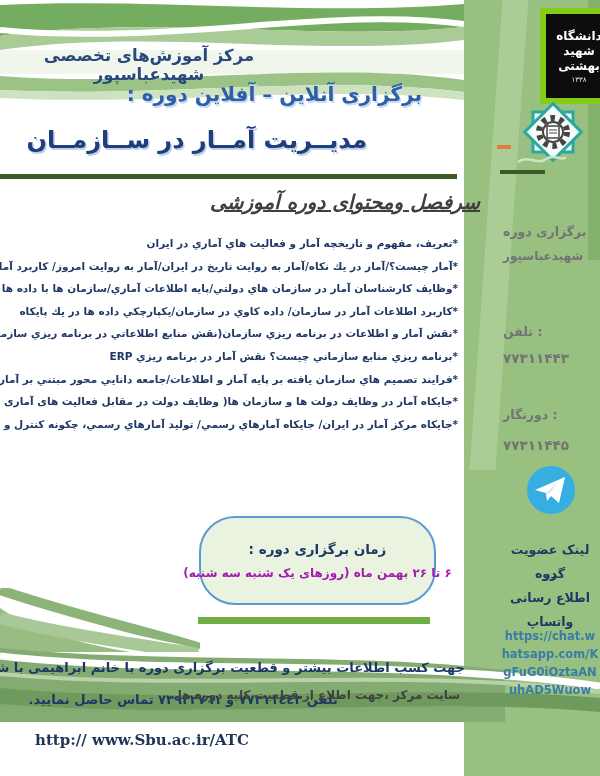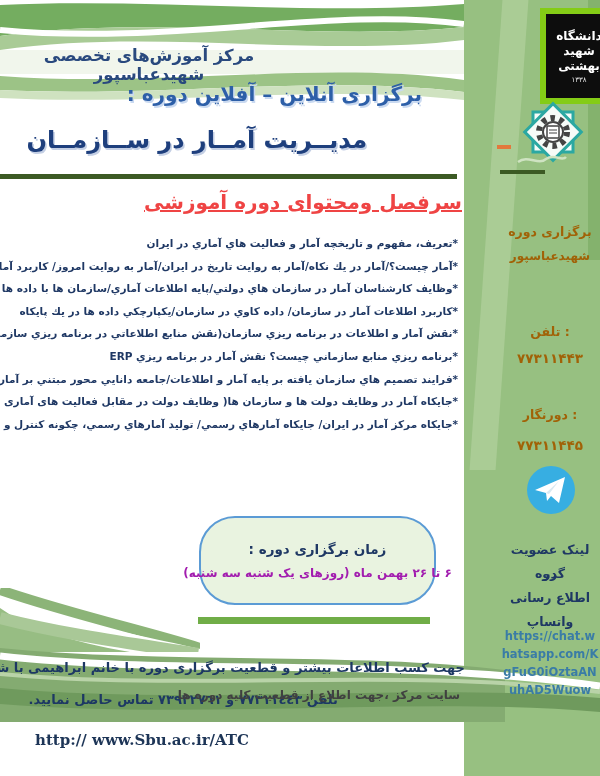--- a/index.html
+++ b/index.html
@@ -3,40 +3,40 @@
 <meta charset="utf-8">
 <style>
   html,body{margin:0;padding:0;background:#fff;}
   #poster{position:relative;width:600px;height:776px;background:#ffffff;overflow:hidden;
           font-family:"DejaVu Sans",sans-serif;outline:1px solid #cfcfcf;}
   .abs{position:absolute;}
   
   #sidebar{left:464px;top:0;width:136px;height:776px;background:#97c081;}
   #sidebar-stripe1{left:486px;top:0;width:26px;height:470px;background:#b9d5a6;opacity:.55;transform:skewX(-4deg);}
   #sidebar-stripe2{left:588px;top:0;width:12px;height:260px;background:#7fae68;opacity:.8;}
-  .side-txt{left:503px;width:94px;text-align:center;font-weight:bold;font-size:12.5px;color:#a16207;}
+  .side-txt{left:503px;width:94px;text-align:left;font-weight:bold;font-size:12.5px;color:#737373;}
   #uni-logo{left:540px;top:8px;width:66px;height:84px;background:#0d0d0d;border:6px solid #84cc16;
             color:#fff;text-align:center;display:flex;flex-direction:column;justify-content:center;gap:1px;}
   #uni-logo .l1{font-size:12px;font-weight:bold;line-height:14px;}
   #uni-logo .yr{font-size:7px;margin-top:2px;color:#eee;text-align:center;}
   #orange-dash{left:497px;top:145px;width:14px;height:4px;background:#e2793d;}
   #side-dark-dash{left:500px;top:170px;width:45px;height:4px;background:#3c5a24;}
   #telegram{left:527px;top:466px;width:48px;height:48px;}
   .wa-cap{left:503px;width:94px;text-align:center;font-weight:bold;font-size:12.5px;color:#1f3864;line-height:24px;}
   #wa-link{left:498px;top:627px;width:104px;text-align:center;font-size:11.5px;font-weight:bold;
            color:#3a7ca6;line-height:18px;direction:ltr;z-index:6;}
   
   #center-name{left:20px;top:46px;width:258px;text-align:center;font-weight:bold;font-size:16.5px;color:#29497e;direction:rtl;}
   #delivery{right:178px;top:82px;font-weight:bold;font-size:20px;color:#2d5fa8;direction:rtl;white-space:nowrap;
             text-shadow:1.5px 1.5px 0 #c9d9f0;}
   #course-title{right:233px;top:126px;font-weight:bold;font-size:24px;color:#1e3f7d;direction:rtl;white-space:nowrap;
             text-shadow:1.5px 1.5px 0 #c4cfe4;margin-left:36px;}
   #rule{left:0;top:174px;width:457px;height:5px;background:#3c5a24;}
   
-  #outline-title{right:138px;top:190px;font-weight:bold;font-size:20px;color:#ef4444;
+  #outline-title{right:120px;top:190px;font-weight:bold;font-style:italic;font-size:20px;color:#404040;
                  direction:rtl;text-decoration:underline;white-space:nowrap;}
   #outline-list{right:142px;top:232px;width:452px;direction:rtl;text-align:right;}
   .oitem{font-size:10.5px;font-weight:bold;color:#1f3864;line-height:22.6px;white-space:nowrap;text-align:right;}
   
   #code-pill{left:40px;top:448px;width:203px;height:50px;background:#e9f3e0;border:2px solid #2e75b6;
              border-radius:28px;display:flex;align-items:center;justify-content:center;
              font-size:15px;font-weight:bold;color:#1f3864;direction:rtl;}
   #time-box{left:199px;top:516px;width:233px;height:85px;background:#e9f3e0;border:2px solid #5b9bd5;
             border-radius:36px;display:flex;flex-direction:column;align-items:center;justify-content:center;
             gap:9px;direction:rtl;}

